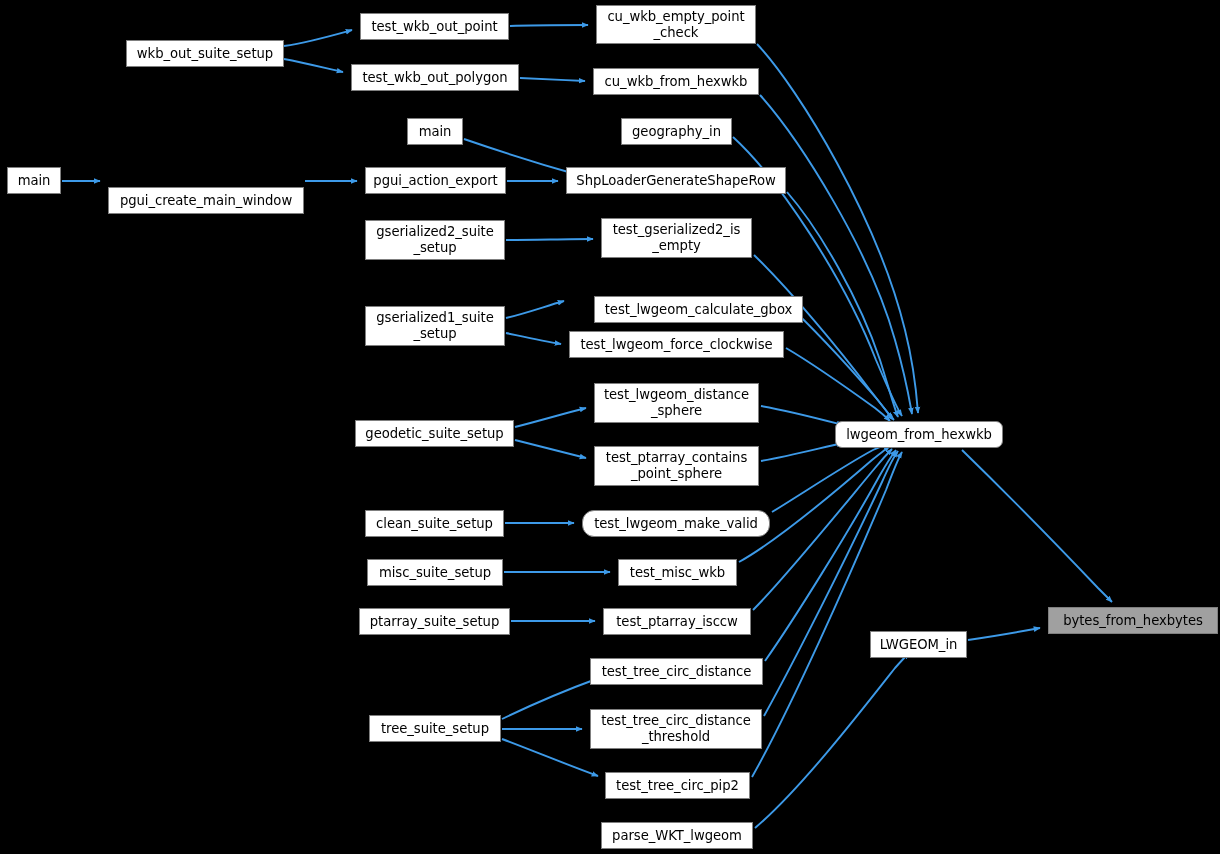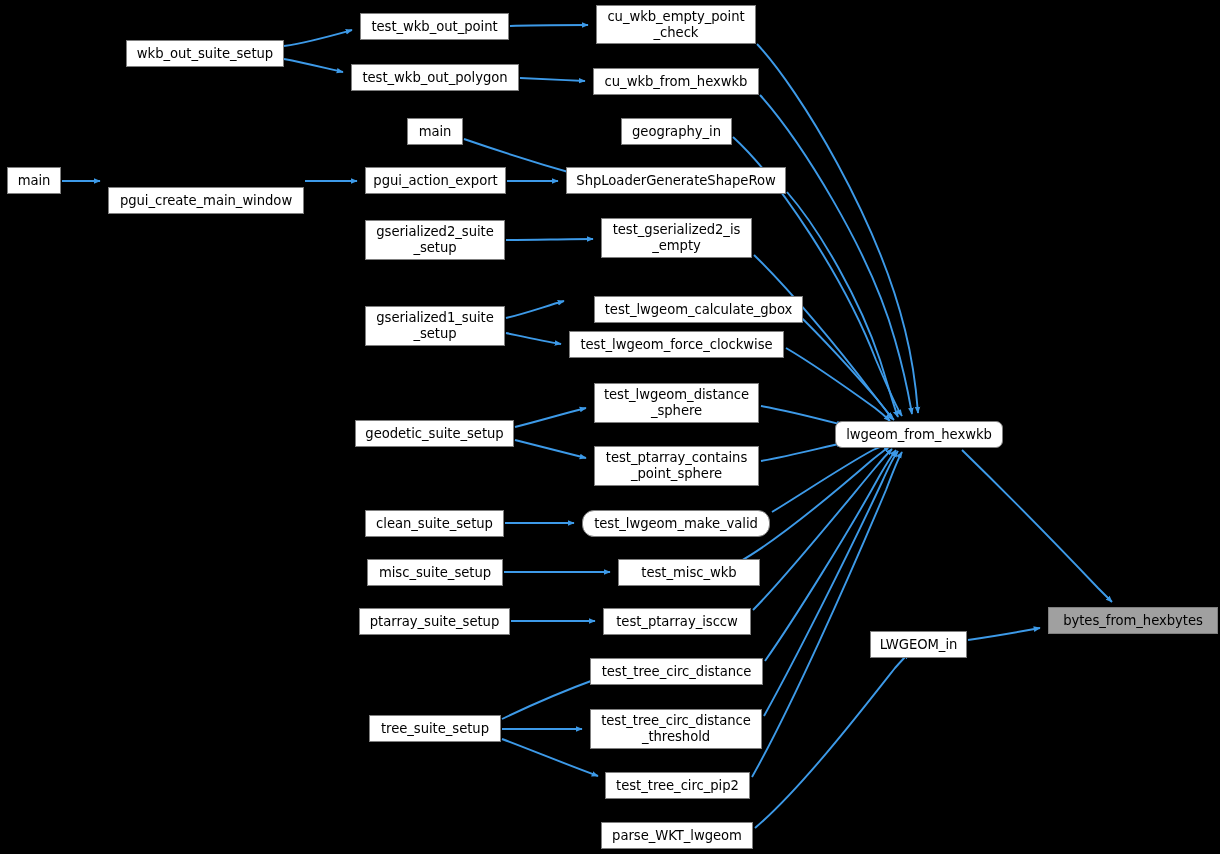--- a/index.html
+++ b/index.html
@@ -113,21 +113,21 @@
       <div class="node" style="left: 572px; top: 296px; width: 209px; height: 27px; margin-left: 22px;">test_lwgeom_calculate_gbox</div>
       <div class="node" style="left: 569px; top: 331px; width: 215px; height: 27px;">test_lwgeom_force_clockwise</div>
       <div class="node" style="left: 355px; top: 420px; width: 159px; height: 27px;">geodetic_suite_setup</div>
       <div class="node" style="left: 594px; top: 383px; width: 165px; height: 40px;">test_lwgeom_distance
 _sphere</div>
       <div class="node" style="left: 594px; top: 446px; width: 165px; height: 40px;">test_ptarray_contains
 _point_sphere</div>
       <div class="node" style="left: 365px; top: 510px; width: 139px; height: 27px;">clean_suite_setup</div>
       <div class="node" style="left: 582px; top: 510px; width: 188px; height: 27px; border-radius: 12px;">test_lwgeom_make_valid</div>
       <div class="node" style="left: 367px; top: 559px; width: 136px; height: 27px;">misc_suite_setup</div>
-      <div class="node" style="left: 618px; top: 559px; width: 142px; height: 27px;">test_misc_wkb</div>
+      <div class="node" style="left: 618px; top: 559px; width: 119px; height: 27px;">test_misc_wkb</div>
       <div class="node" style="left: 359px; top: 608px; width: 151px; height: 27px;">ptarray_suite_setup</div>
       <div class="node" style="left: 603px; top: 608px; width: 148px; height: 27px;">test_ptarray_isccw</div>
       <div class="node" style="left: 590px; top: 658px; width: 173px; height: 27px;">test_tree_circ_distance</div>
       <div class="node" style="left: 369px; top: 715px; width: 132px; height: 27px;">tree_suite_setup</div>
       <div class="node" style="left: 590px; top: 709px; width: 172px; height: 40px;">test_tree_circ_distance
 _threshold</div>
       <div class="node" style="left: 605px; top: 772px; width: 145px; height: 27px;">test_tree_circ_pip2</div>
       <div class="node" style="left: 601px; top: 822px; width: 152px; height: 27px;">parse_WKT_lwgeom</div>
       <div class="node" style="left: 835px; top: 421px; width: 168px; height: 27px; border-radius: 7px;">lwgeom_from_hexwkb</div>
       <div class="node" style="left: 870px; top: 631px; width: 97px; height: 27px;">LWGEOM_in</div>

